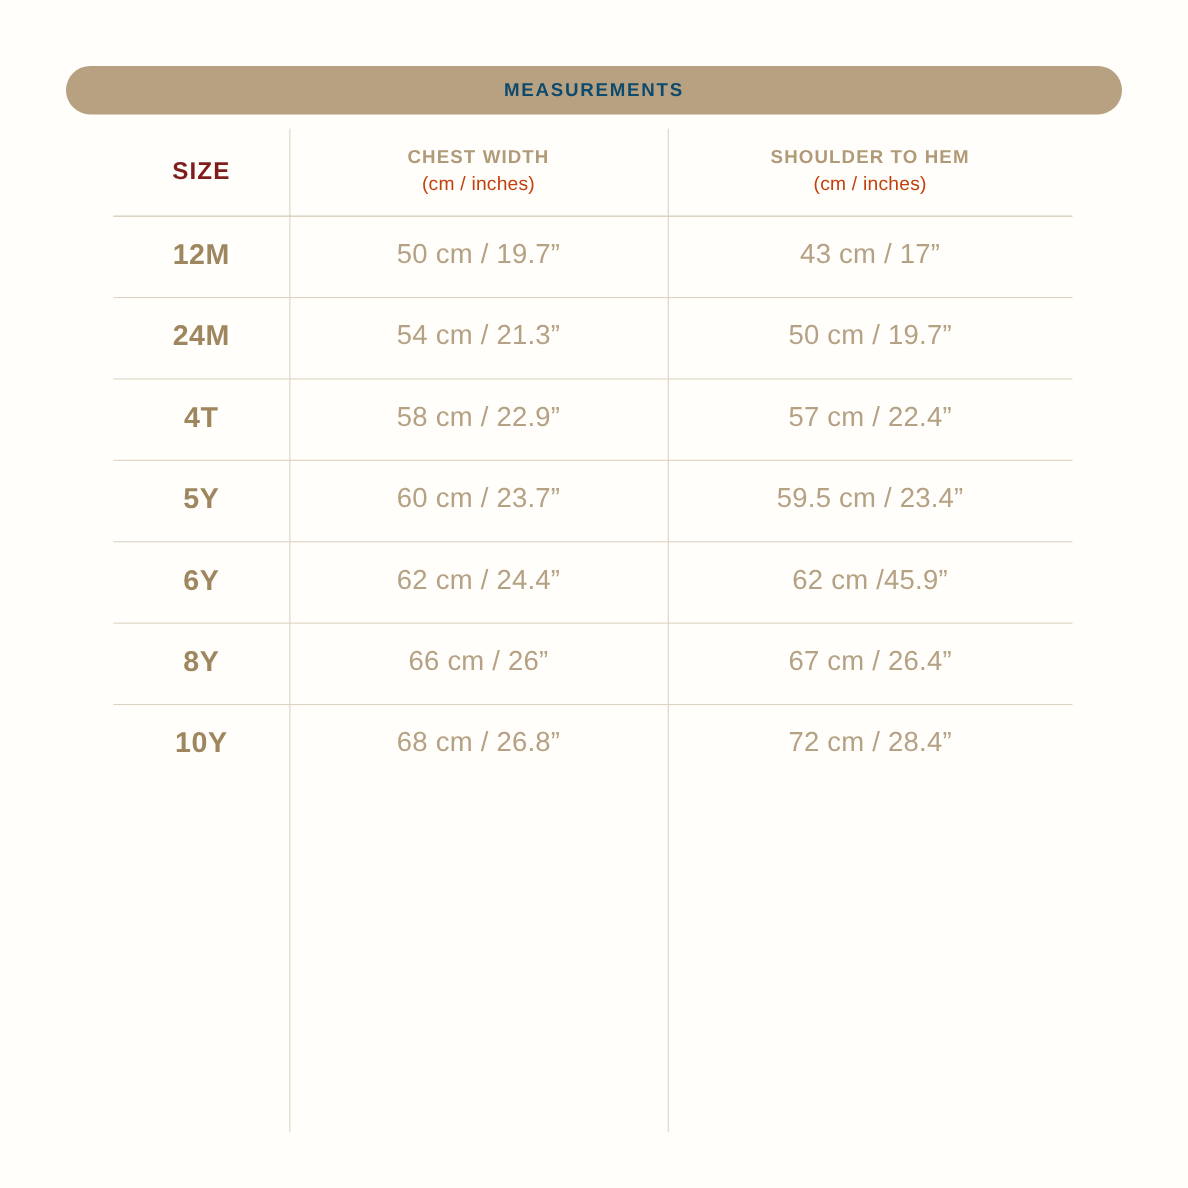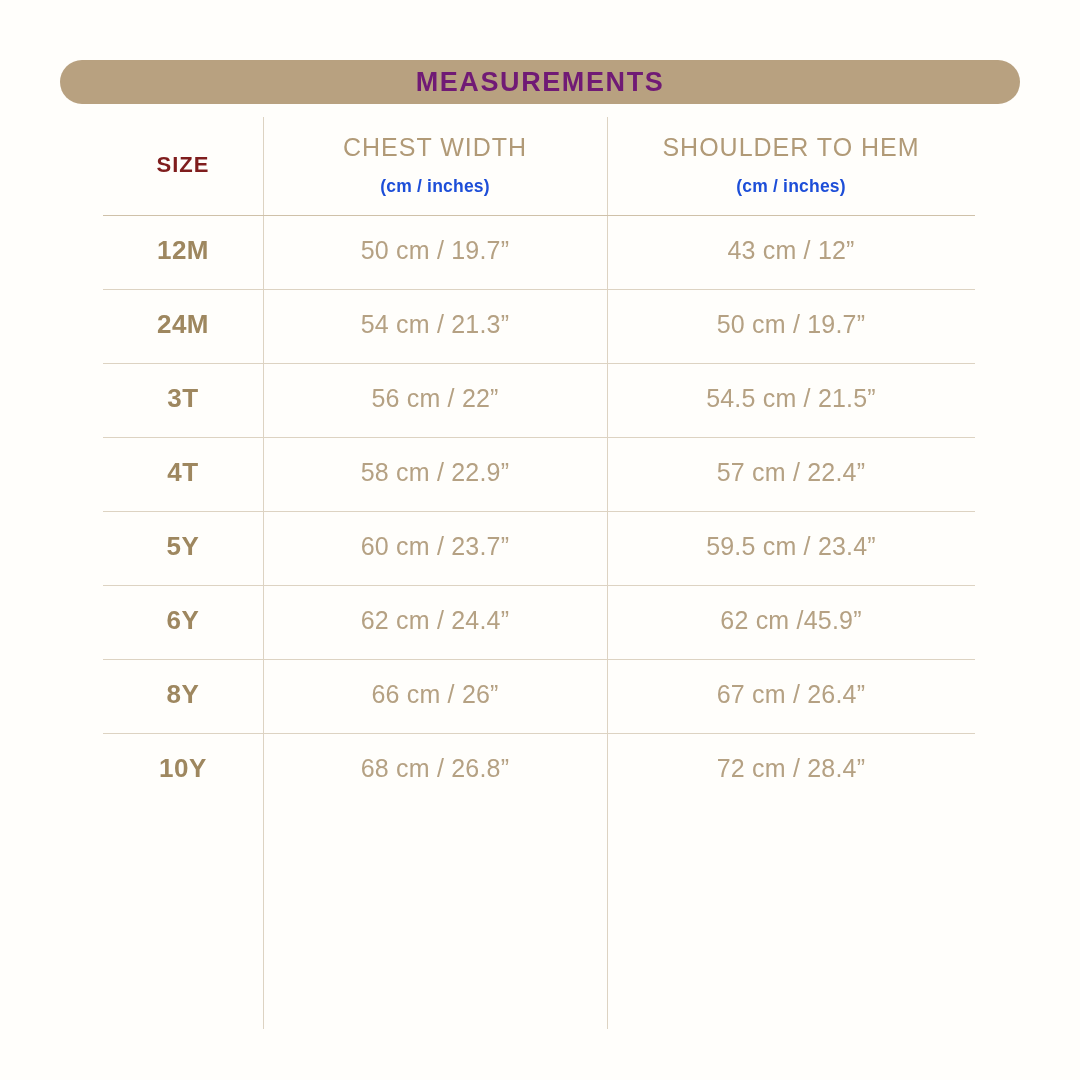--- a/index.html
+++ b/index.html
@@ -27,22 +27,22 @@
     top: 60px;
     width: 960px;
     height: 44px;
     background: #b8a180;
     border-radius: 22px;
     display: flex;
     align-items: center;
     justify-content: center;
   }
   .banner-text {
-    color: #701a75;
-    font-size: 27px;
+    color: #0c4a6e;
+    font-size: 17px;
     font-weight: bold;
     letter-spacing: 1.6px;
     text-align: center;
   }
   
   .table {
     position: absolute;
     left: 103px;
     top: 117px;
     width: 872px;
@@ -57,32 +57,32 @@
     border-bottom: 1.5px solid #cfc1a9;
     padding: 16px 4px 18px 4px;
     vertical-align: middle;
   }
   .table td, .table th {
     text-align: center;
   }
   .hcell-main {
     display: block;
     color: #b19a77;
-    font-size: 25px;
-    font-weight: normal;
+    font-size: 17px;
+    font-weight: bold;
     letter-spacing: 1.0px;
     line-height: 1.12;
   }
   .hcell-sub {
     display: block;
-    color: #1d4ed8;
+    color: #c2410c;
     font-size: 17.5px;
-    font-weight: bold;
+    font-weight: normal;
     letter-spacing: 0.2px;
-    margin-top: 15px;
+    margin-top: 5px;
   }
   .hcell-size {
     display: block;
     color: #7f1d1d;
     font-size: 22px;
     font-weight: bold;
     letter-spacing: 1.0px;
   }
   .table tbody td {
     border-bottom: 1.2px solid #ddd3c2;
@@ -145,31 +145,26 @@
         <th>
           <span class="hcell-main">SHOULDER TO HEM</span>
           <span class="hcell-sub">(cm / inches)</span>
         </th>
       </tr>
     </thead>
     <tbody>
       <tr>
         <td><span class="cell-size">12M</span></td>
         <td><span class="cell-val">50 cm / 19.7”</span></td>
-        <td><span class="cell-val">43 cm / 12”</span></td>
+        <td><span class="cell-val">43 cm / 17”</span></td>
       </tr>
       <tr>
         <td><span class="cell-size">24M</span></td>
         <td><span class="cell-val">54 cm / 21.3”</span></td>
         <td><span class="cell-val">50 cm / 19.7”</span></td>
-      </tr>
-      <tr>
-        <td><span class="cell-size">3T</span></td>
-        <td><span class="cell-val">56 cm / 22”</span></td>
-        <td><span class="cell-val">54.5 cm / 21.5”</span></td>
       </tr>
       <tr>
         <td><span class="cell-size">4T</span></td>
         <td><span class="cell-val">58 cm / 22.9”</span></td>
         <td><span class="cell-val">57 cm / 22.4”</span></td>
       </tr>
       <tr>
         <td><span class="cell-size">5Y</span></td>
         <td><span class="cell-val">60 cm / 23.7”</span></td>
         <td><span class="cell-val">59.5 cm / 23.4”</span></td>

